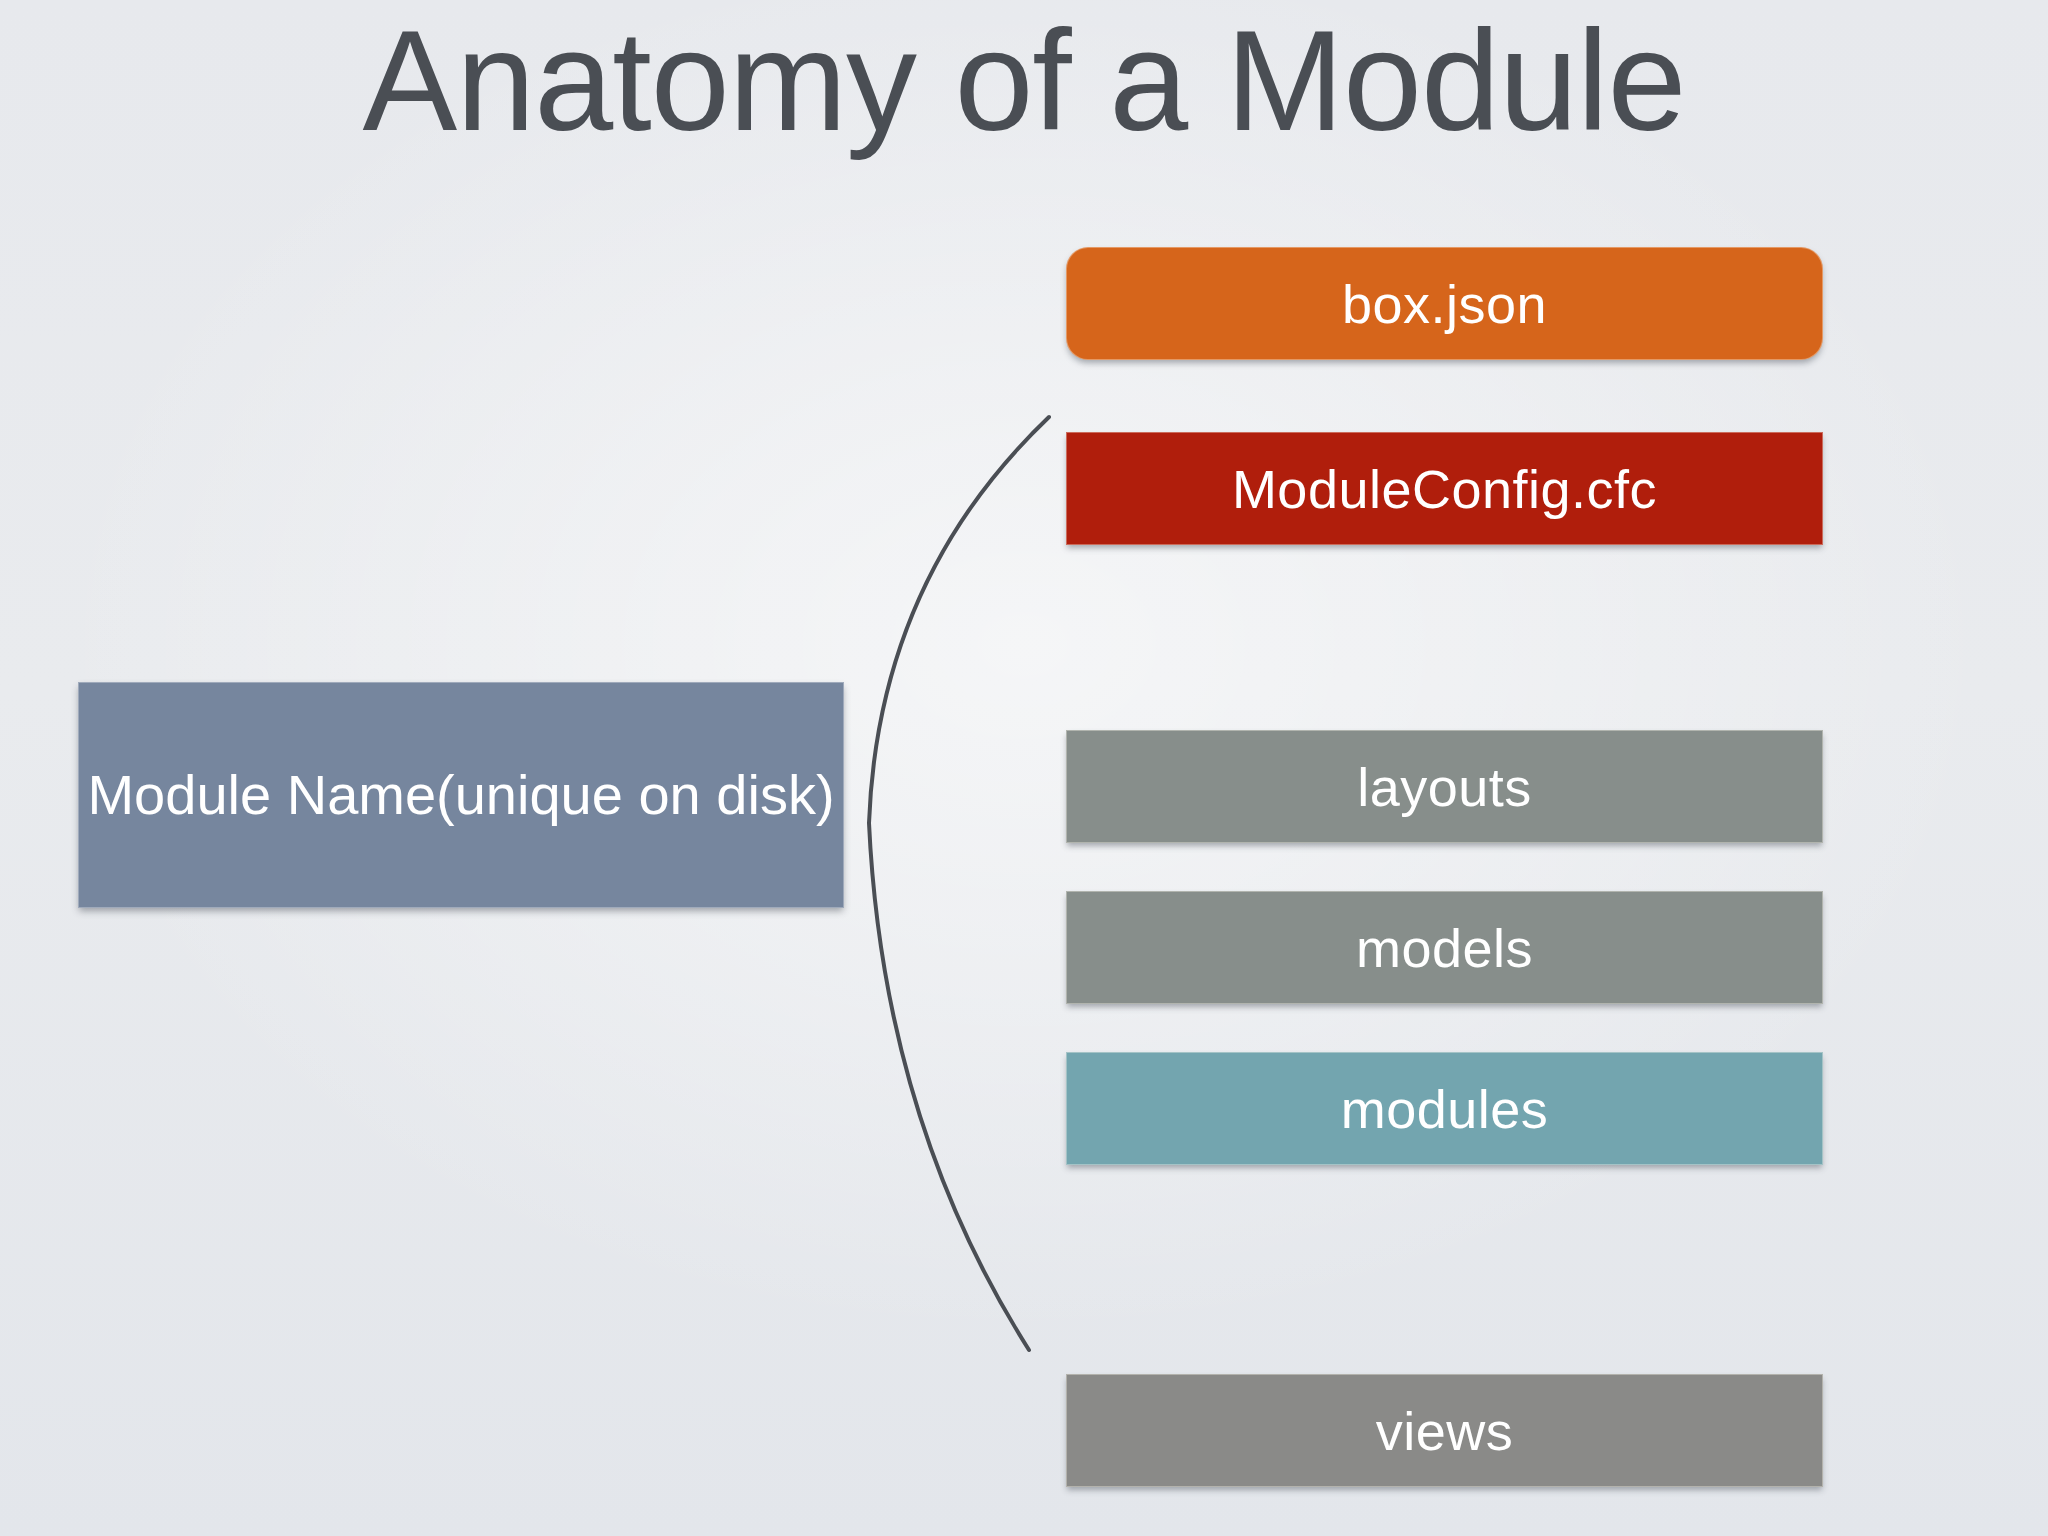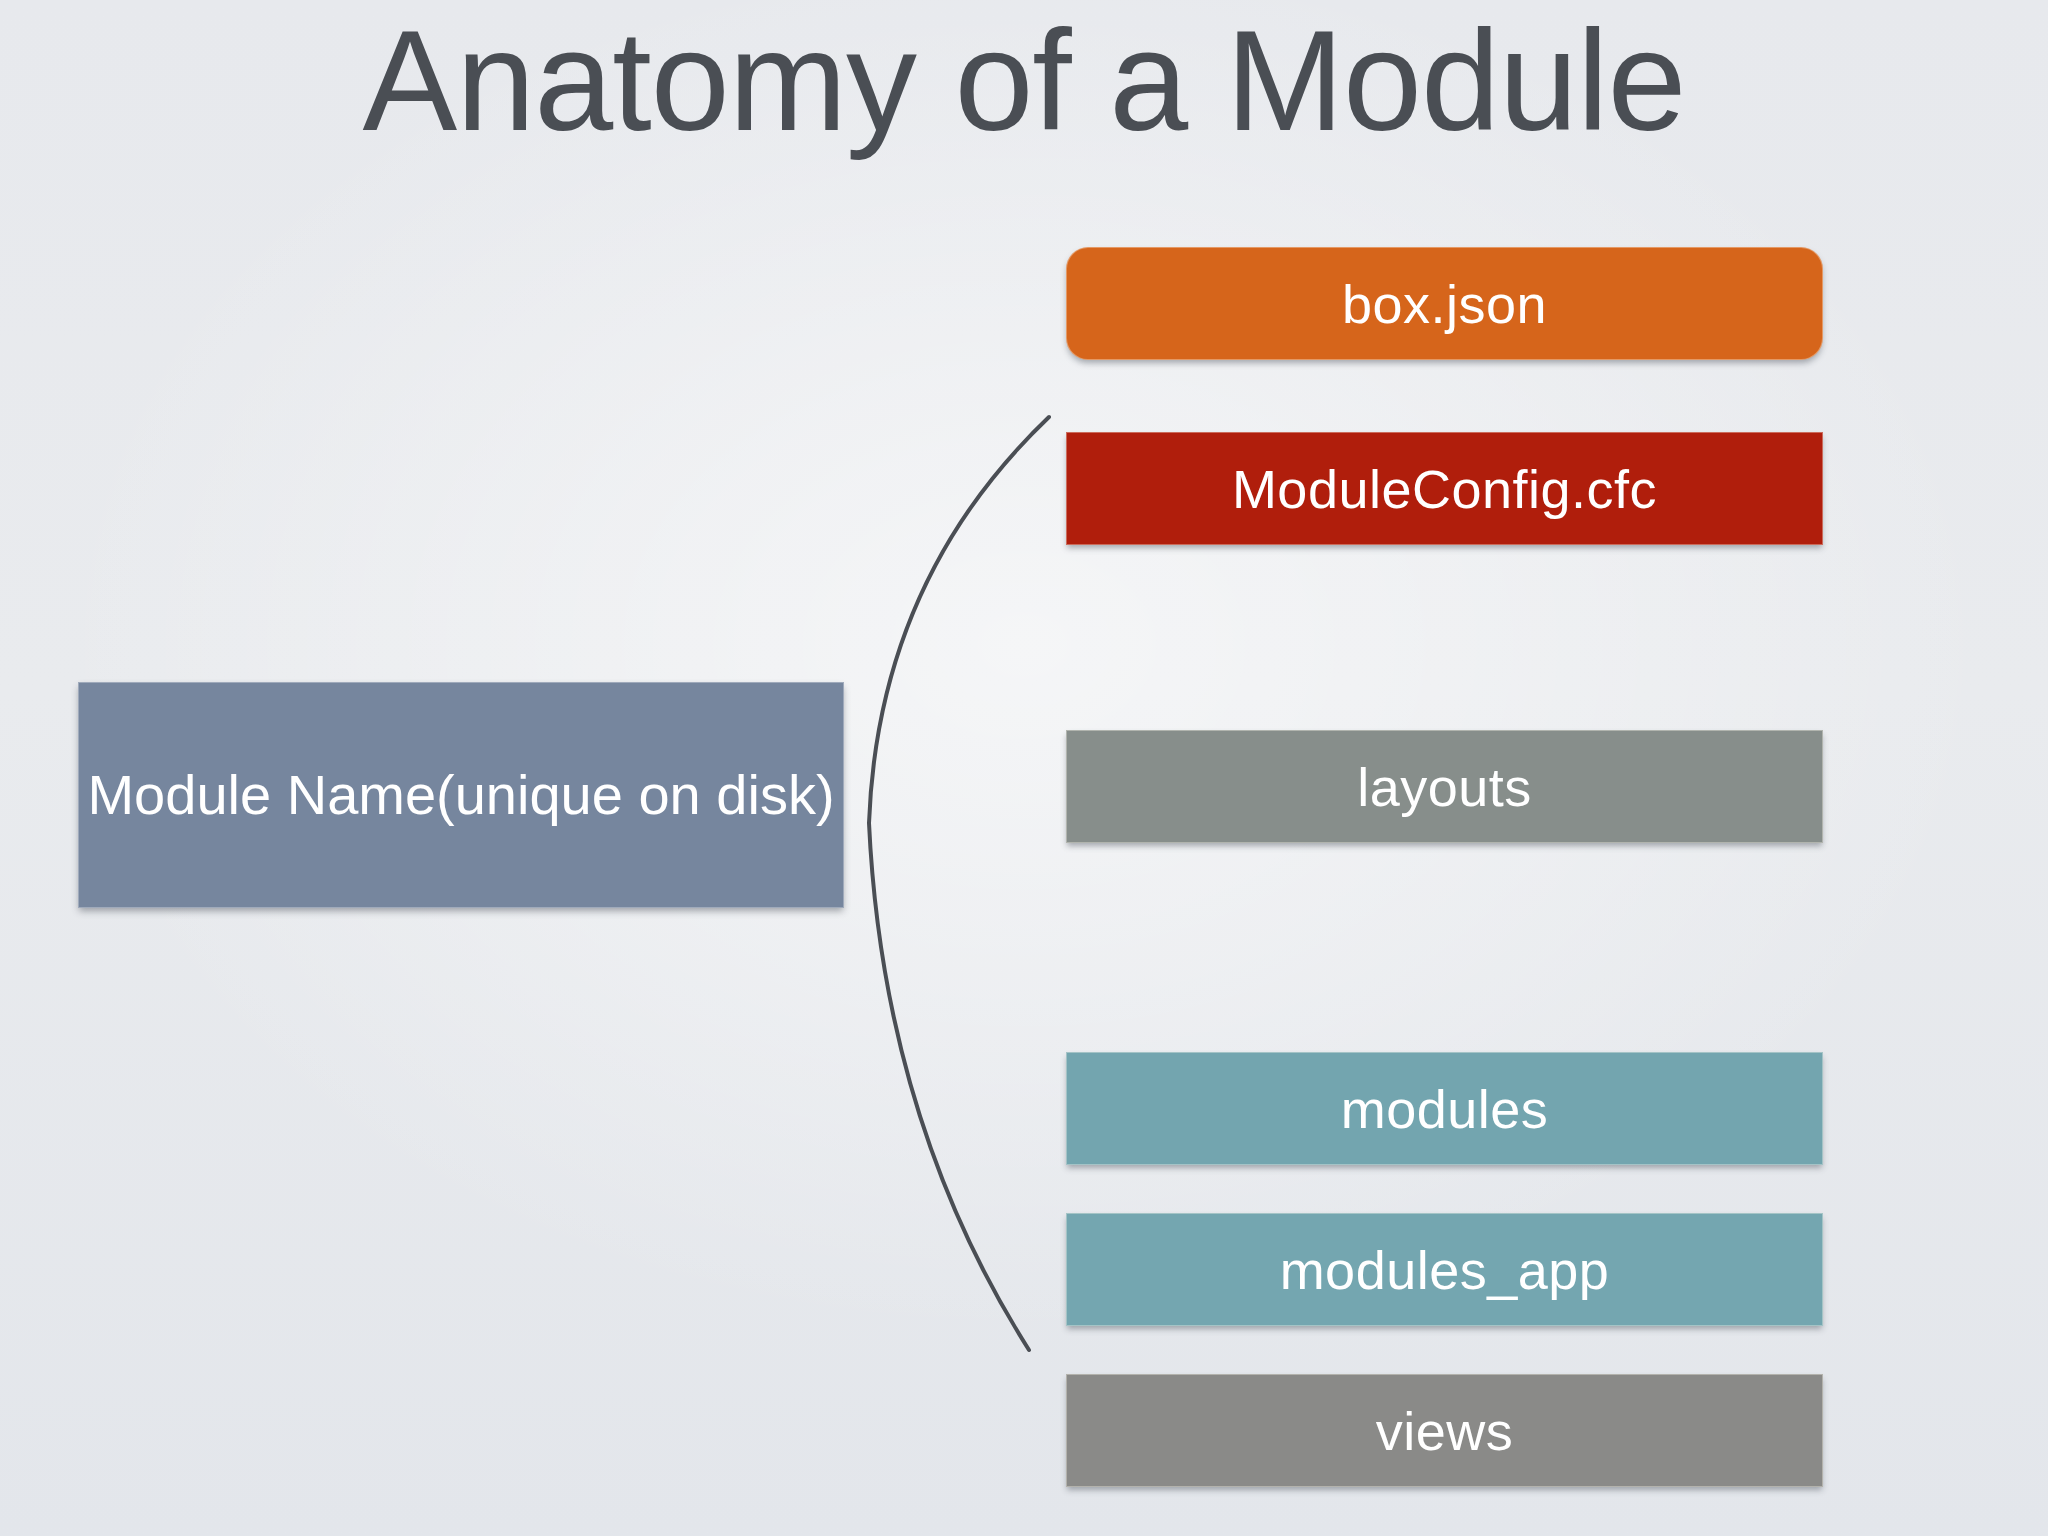--- a/index.html
+++ b/index.html
@@ -118,26 +118,26 @@
 
   <div class="folder-box fb1" style="background-color: rgb(176, 30, 12);">
     <span class="label">ModuleConfig.cfc</span>
   </div>
 
 
   <div class="folder-box fb3" style="background-color: rgb(135, 142, 139);">
     <span class="label">layouts</span>
   </div>
 
+  <div class="folder-box fb4" style="background-color: rgb(135, 142, 139);">
+    <span class="label">models</span>
+  </div>
 
   <div class="folder-box fb5" style="background-color: rgb(115, 165, 175);">
     <span class="label">modules</span>
   </div>
 
-  <div class="folder-box fb6" style="background-color: rgb(116, 166, 176);">
-    <span class="label">modules_app</span>
-  </div>
 
   <div class="folder-box fb7" style="background-color: rgb(138, 138, 136);">
     <span class="label">views</span>
   </div>
 
 </div>
 
 </body></html>

